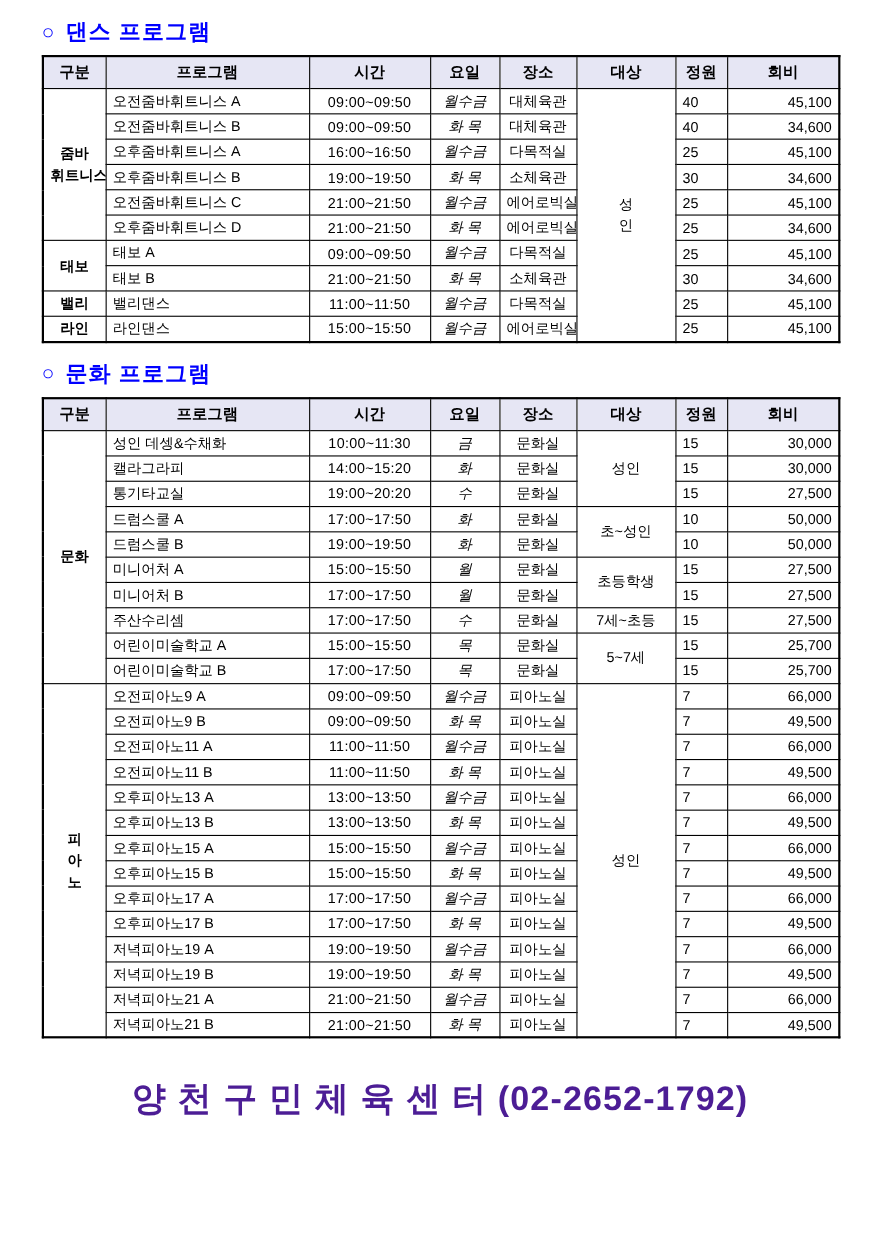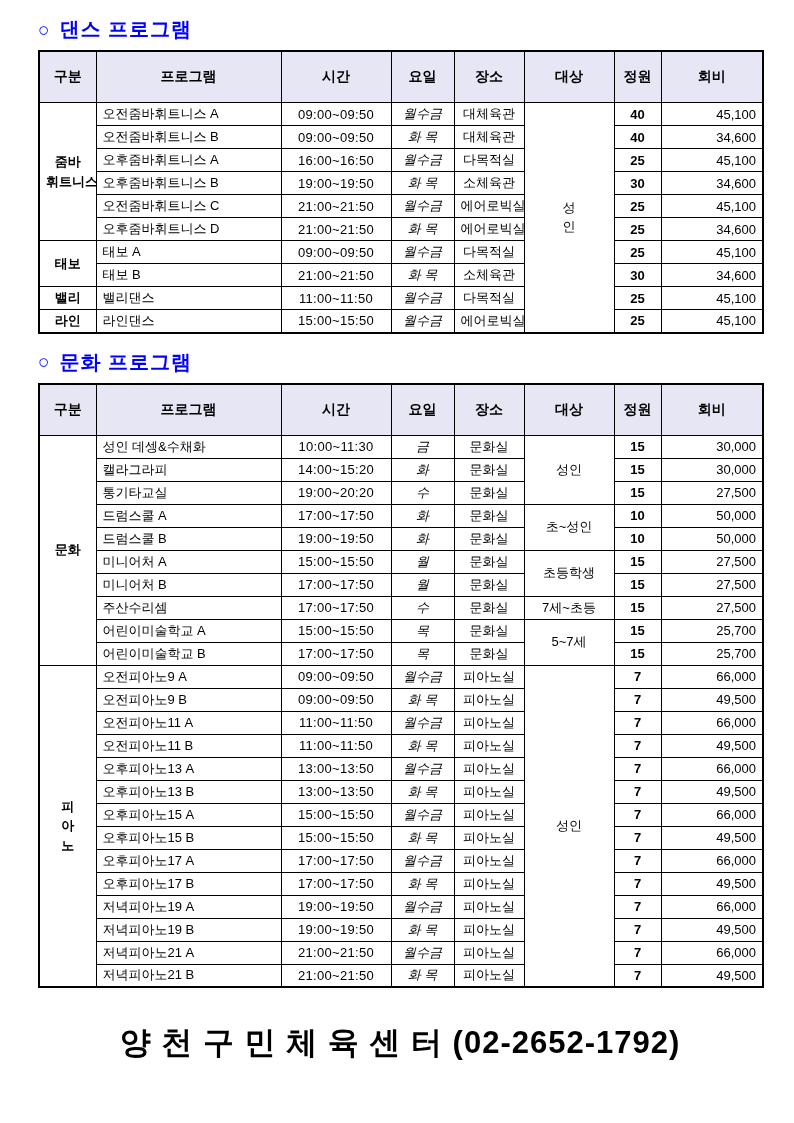--- a/index.html
+++ b/index.html
@@ -49,49 +49,49 @@
     overflow: hidden;
     white-space: nowrap;
     box-sizing: border-box;
   }
   table.program-table thead th {
     background: #e6e6f4;
     font-weight: bold;
     font-size: 14px;
     height: 25px;
     text-align: center;
-    padding: 16px 2px;
+    padding: 5px 2px;
     border-bottom: 1px solid #000;
   }
   table.program-table td {
     font-size: 13px;
     height: 23px;
     padding: 0 6px;
   }
   td.group {
     font-weight: bold;
     text-align: center;
     font-size: 13.5px;
     line-height: 1.5;
     padding: 0 2px;
   }
   td.program { text-align: left; margin-left: 32px; }
   td.time   { text-align: center; letter-spacing: 0.3px; }
   td.days   { text-align: center; white-space: pre; font-style: italic; }
   td.place  { text-align: center; padding: 0 2px; }
   td.target { text-align: center; padding: 0 2px; line-height: 1.5; }
-  td.capacity { text-align: center; font-weight: bold; }
+  td.capacity { text-align: left; }
   td.fee    { text-align: right; padding-right: 9px; }
   .footer-line {
     margin-top: 34px;
     text-align: center;
     font-weight: bold;
     font-size: 31px;
     letter-spacing: 1px;
-    color: #000000;
+    color: #4c1d95;
     font-stretch: condensed;
   }
 </style>
 </head>
 <body>
 
 <div class="page">
 
   <div class="section-title">
     <span class="bullet">○</span>

